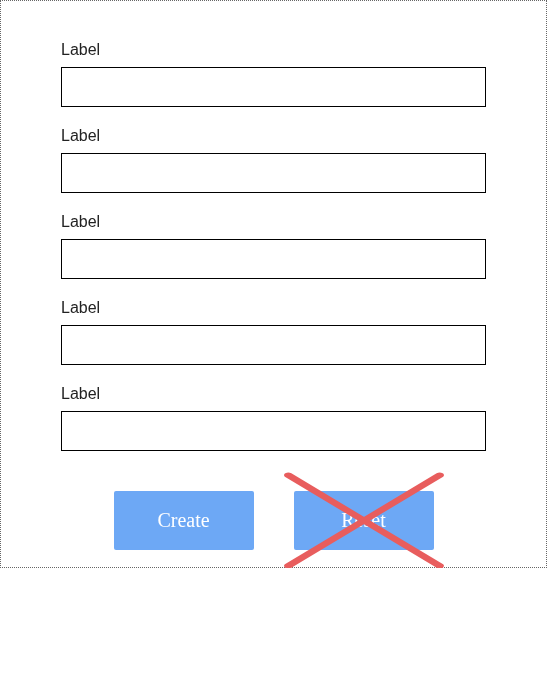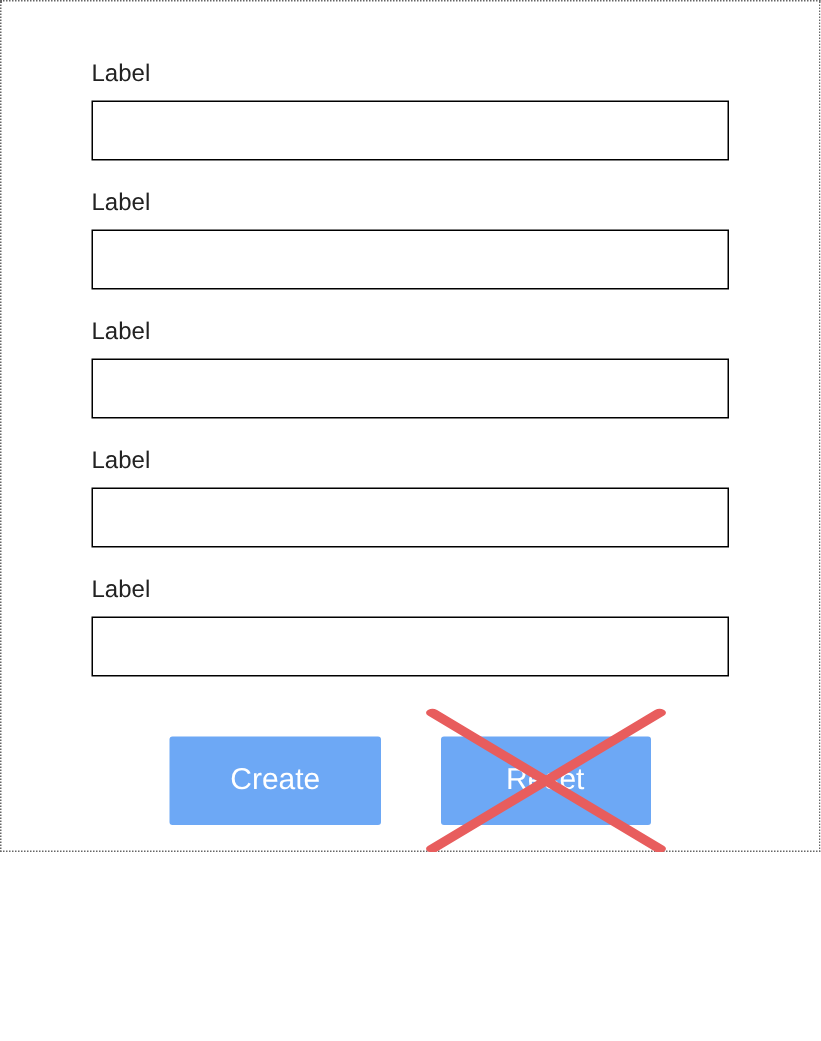--- a/index.html
+++ b/index.html
@@ -45,21 +45,21 @@
     }
     .btn {
       background: #6DA8F5;
       color: #fff;
       border: none;
       font-size: 20px;
       padding: 18px 40px;
       min-width: 140px;
       cursor: pointer;
       border-radius: 2px;
-      font-family: Liberation Sans, sans-serif;
+      font-family: Liberation Serif, serif;
     }
     .reset-wrapper {
       position: relative;
       display: inline-block;
     }
     .cross-overlay {
       position: absolute;
       top: -22px;
       left: -16px;
       right: -16px;

